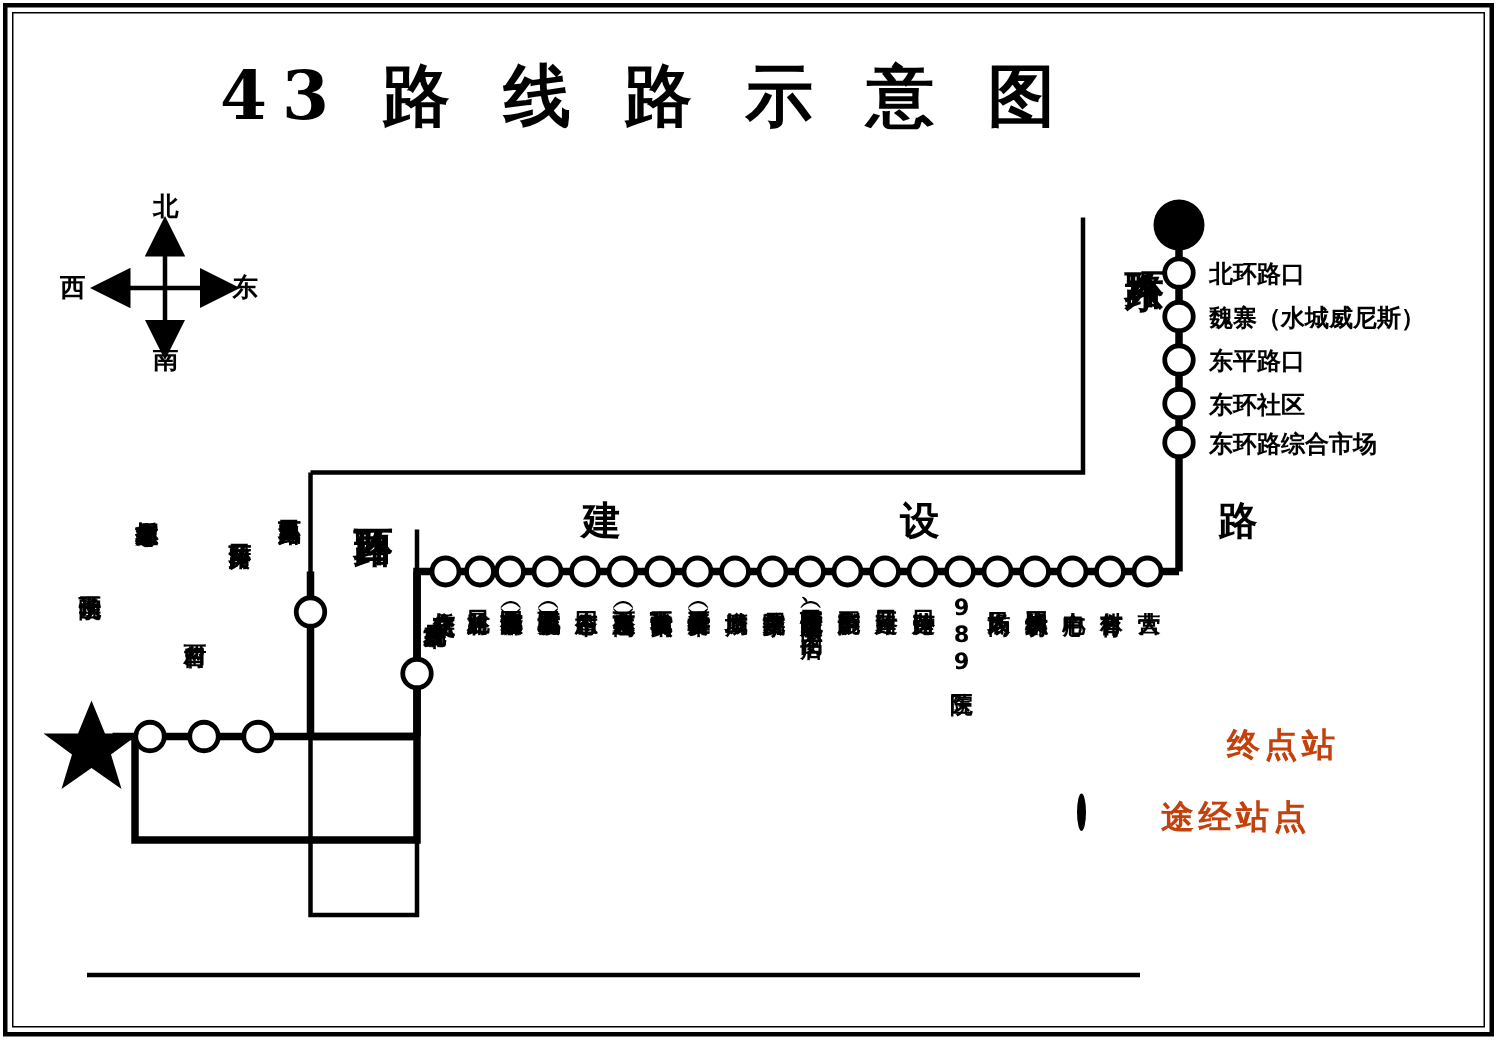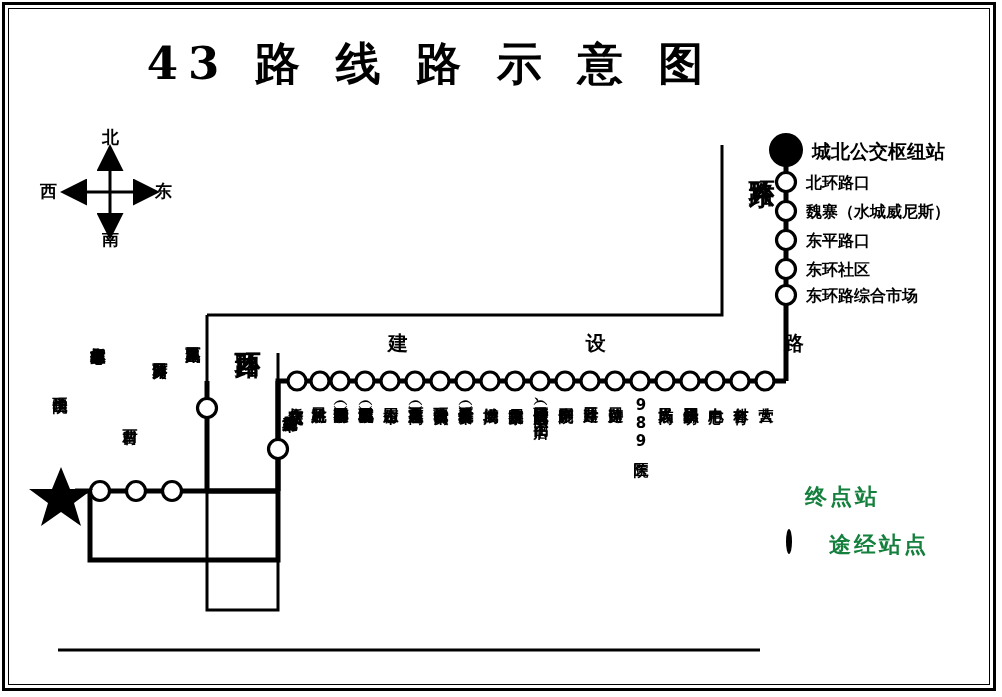--- a/index.html
+++ b/index.html
@@ -49,32 +49,32 @@
     position:absolute;
     font-family:"DejaVu Sans","Liberation Sans",sans-serif;
     font-size:16px;font-weight:700;color:#000;white-space:nowrap;
   }
   .hlabel.big{font-size:19px;}
   
   .road{
     position:absolute;font-family:"DejaVu Sans","Liberation Sans",sans-serif;
     font-weight:700;color:#000;white-space:pre;
   }
-  .road.h{font-size:20px;letter-spacing:30px;}
+  .road.h{font-size:26px;letter-spacing:30px;}
   .road.h2{font-size:26px;letter-spacing:26px;}
   .road.v{
     font-size:26px;writing-mode:vertical-rl;text-orientation:upright;
     line-height:1.55;
   }
   
   .legend-row{position:absolute;display:flex;align-items:center;}
   .legend-txt{
     font-family:"DejaVu Sans","Liberation Sans",sans-serif;
-    font-size:22px;font-weight:700;color:#15803d;white-space:nowrap;
-    margin-left:17px;letter-spacing:3px;
+    font-size:22px;font-weight:700;color:#c2410c;white-space:nowrap;
+    margin-left:30px;letter-spacing:3px;
   }
   .sym{width:26px;height:26px;position:relative;}
   .sym-dot{
     width:24px;height:24px;border-radius:50%;background:#000;
   }
   .sym-ring{
     width:22px;height:22px;border-radius:50%;background:#fff;
     border:3px solid #000;box-sizing:border-box;
   }
   .sym-star{
@@ -170,21 +170,20 @@
       <circle cx="100" cy="491" r="9.5" fill="#fff" stroke="#000" stroke-width="3.2"></circle>
     </g>
 
     <polygon points="61,467 70,489 93,489 74,503 81,526 61,512 41,526 48,503 29,489 52,489" fill="#000"></polygon>
   </svg>
 
   <div class="road h" style="left:388px;top:330px;">建    设    路</div>
   <div class="road v" style="left:228px;top:332px;">西环路</div>
   <div class="road v" style="left:742px;top:160px;">东环路</div>
 
-  <div class="hlabel big" style="left:812px;top:139px;">城北公交枢纽站</div>
   <div class="hlabel" style="left:806px;top:173px;">北环路口</div>
   <div class="hlabel" style="left:806px;top:202px;">魏寨（水城威尼斯）</div>
   <div class="hlabel" style="left:806px;top:231px;">东平路口</div>
   <div class="hlabel" style="left:806px;top:260px;">东环社区</div>
   <div class="hlabel" style="left:806px;top:286px;">东环路综合市场</div>
 
   <div class="vlabel" style="left:758px;top:396px;">大营</div>
   <div class="vlabel" style="left:733px;top:396px;">体育村</div>
   <div class="vlabel" style="left:708px;top:396px;">广电中心</div>
   <div class="vlabel" style="left:683px;top:396px;">平棉纺织集团</div>
@@ -211,18 +210,18 @@
   <div class="vlabel" style="left:152px;top:352px;">黄河路西环路口</div>
   <div class="vlabel" style="left:122px;top:418px;">西留村</div>
   <div class="vlabel" style="left:90px;top:336px;">市应急救援指挥中心</div>
 
   <div class="vlabel" style="left:52px;top:386px;">平顶山学院</div>
 
   <div class="legend-row" style="left:762px;top:482px;">
     <span class="sym"><span class="sym-star"></span></span>
     <span class="legend-txt">终点站</span>
   </div>
-  <div class="legend-row" style="left:786px;top:530px;">
+  <div class="legend-row" style="left:718px;top:530px;">
     <span class="sym"><span class="sym-ring"></span></span>
     <span class="legend-txt">途经站点</span>
   </div>
 
 </div>
 
 </body></html>

